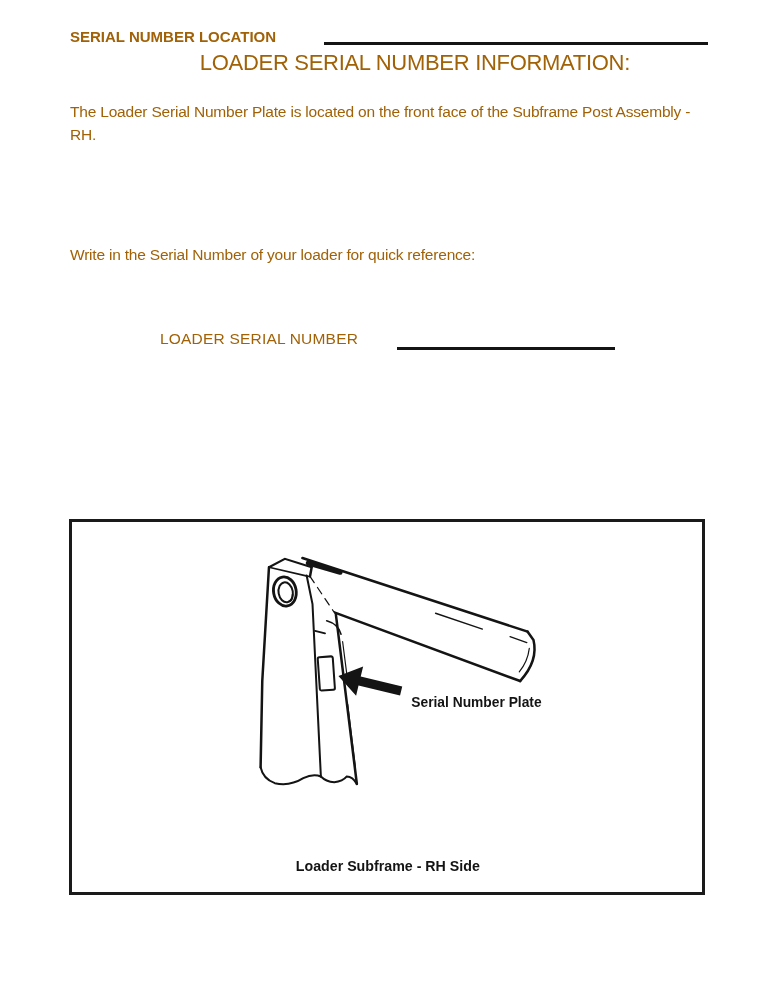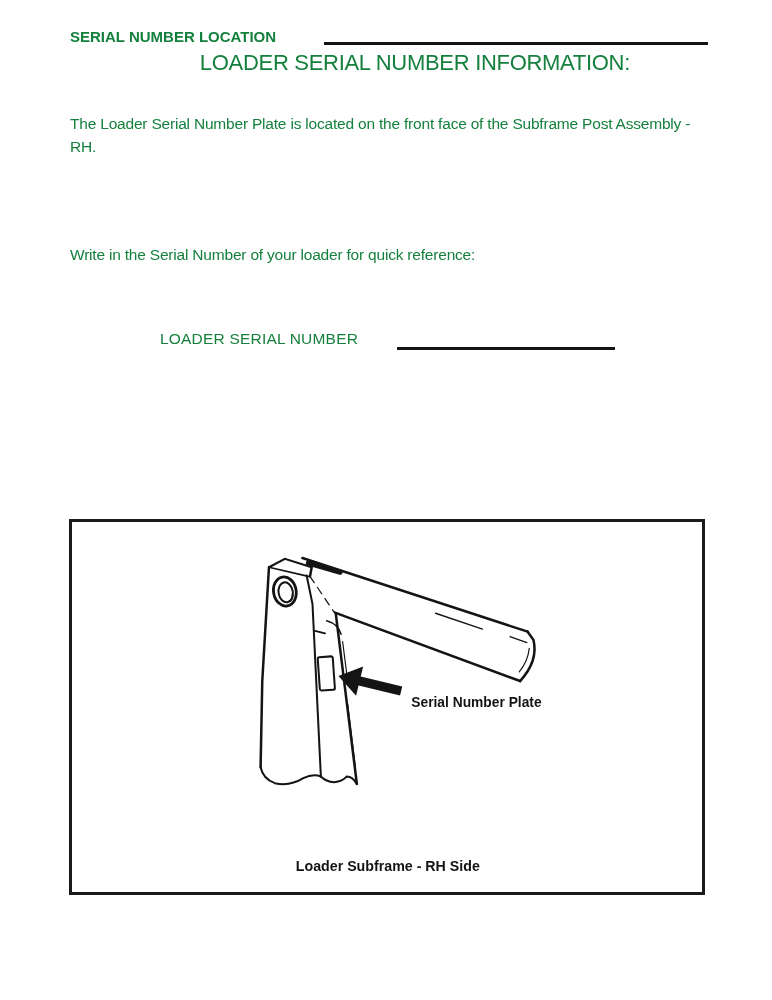--- a/index.html
+++ b/index.html
@@ -1,36 +1,36 @@
 <!DOCTYPE html>
 <html><head>
 <meta charset="utf-8">
 <style>
   html,body{margin:0;padding:0;background:#e8e8e8;}
   .page{
     position:relative;width:772px;height:1000px;background:#ffffff;
-    font-family:"Liberation Sans","DejaVu Sans",sans-serif;color:#15803d;
+    font-family:"Liberation Sans","DejaVu Sans",sans-serif;color:#a16207;
     overflow:hidden;margin:0 auto;
   }
   .hdr-label{
     position:absolute;left:70px;top:28px;font-size:15px;font-weight:bold;
     letter-spacing:0px;white-space:nowrap;
   }
   .hdr-rule{
     position:absolute;left:324px;top:42px;width:384px;height:3px;background:#141414;
   }
   .doc-title{
     position:absolute;left:70px;top:50px;width:560px;text-align:right;
     font-size:22px;font-weight:normal;letter-spacing:-0.3px;white-space:nowrap;
   }
   .para{
     position:absolute;left:70px;width:648px;font-size:15.5px;line-height:23px;
     letter-spacing:-0.2px;margin:0;
   }
-  .para1{top:112px;}
+  .para1{top:100px;}
   .para2{top:183px;}
   .para3{top:243px;}
   .serial-label{
     position:absolute;left:160px;top:330px;font-size:15.5px;font-weight:normal;
     letter-spacing:0.2px;white-space:nowrap;
   }
   .serial-blank{
     position:absolute;left:397px;top:347px;width:218px;height:2.5px;background:#141414;
   }
   .figure-box{

